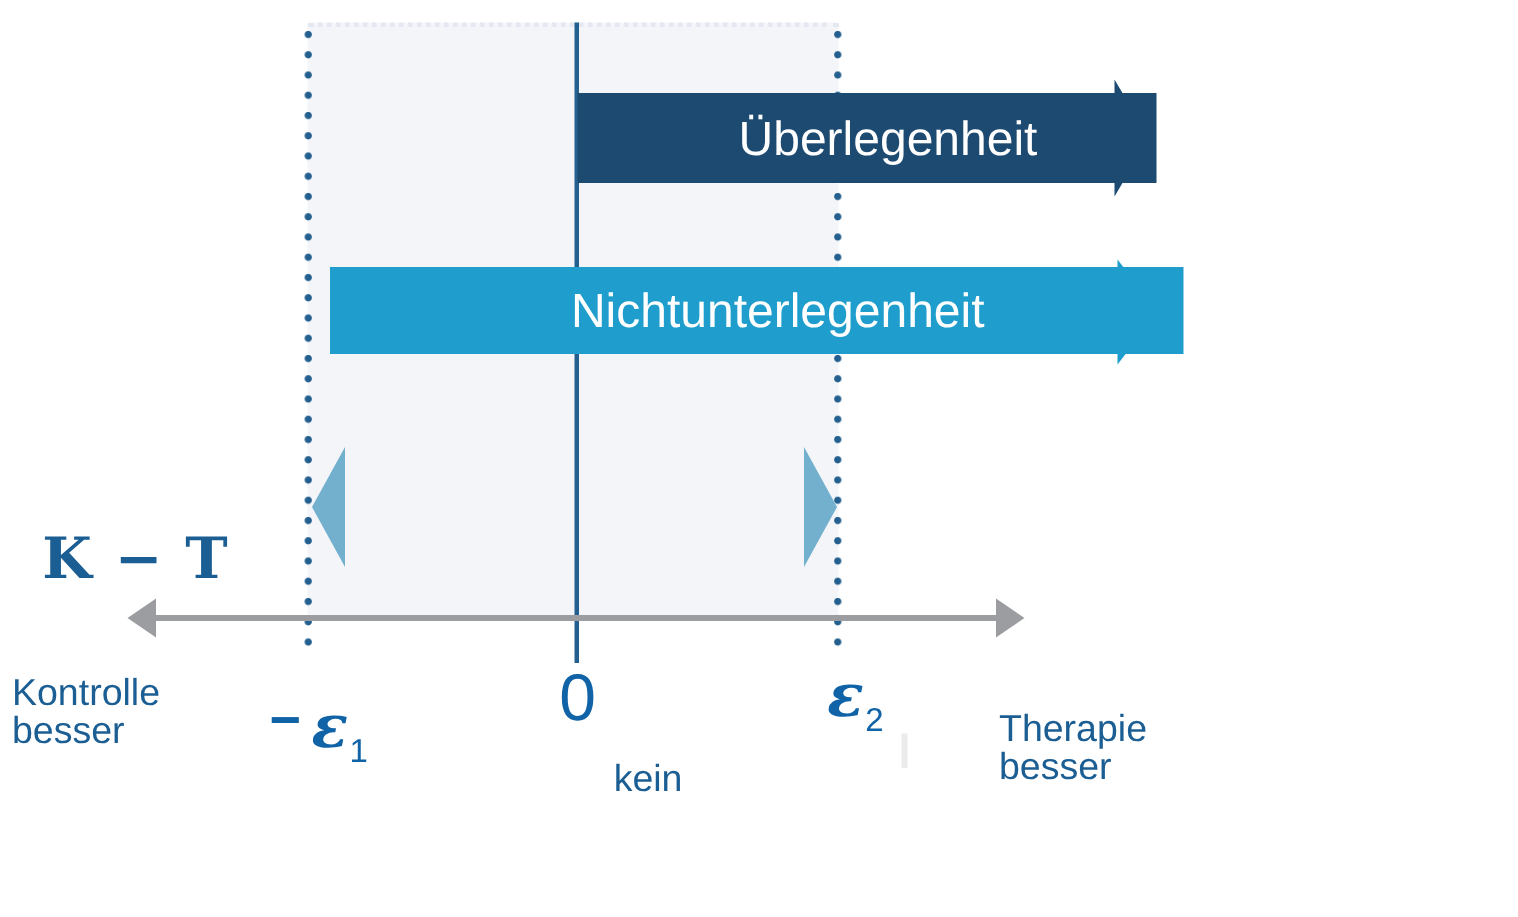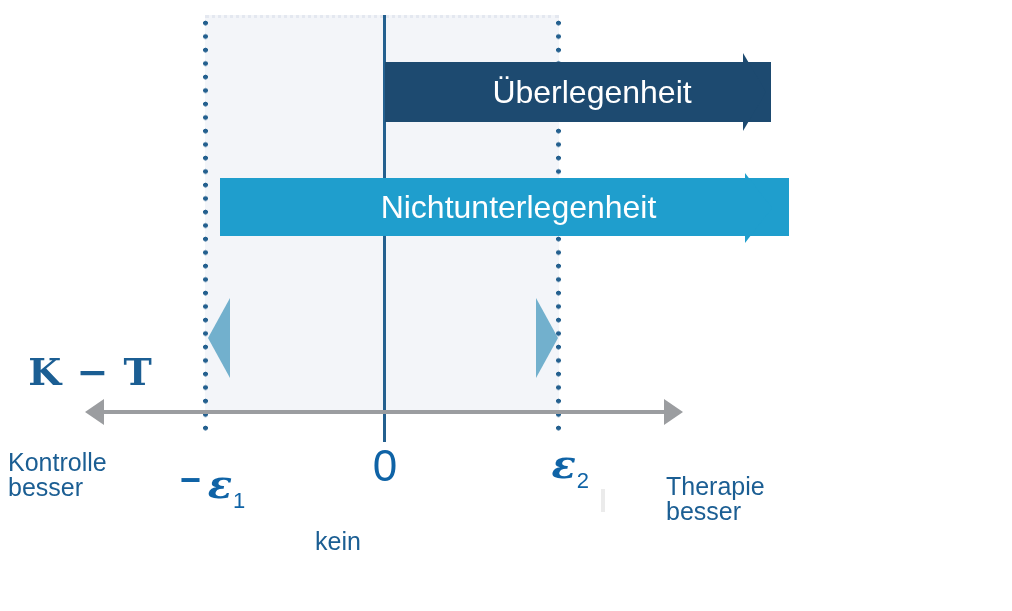--- a/index.html
+++ b/index.html
@@ -65,21 +65,21 @@
     position:absolute; left:28px; top:349px; width:125px; text-align:center;
     font-family:"DejaVu Serif", serif; font-weight:bold;
     font-size:38px; color:var(--label-blue,#1b5e93); letter-spacing:1px;
   }
   .caption {
     position:absolute; color:var(--label-blue,#1b5e93);
     font-size:25px; line-height:25px;
   }
   .caption-left  { left:8px;  top:450px; }
   .caption-right { left:666px; top:450px;margin-top:24px; }
-  .caption-zero  { left:315px; top:507px; width:140px; text-align:left;margin-top:22px; }
+  .caption-zero  { left:315px; top:507px; width:140px; text-align:right; }
 
   .tick { position:absolute; color:var(--tick-blue,#0f63a6); white-space:nowrap; }
   .tick-eps1 { left:157px; top:440px; width:110px; text-align:center;margin-top:19px; }
   .tick-zero { left:363px; top:441px; width:44px;  text-align:center;
                font-size:44px; }
   .tick-eps2 { left:528px; top:440px; width:60px;  text-align:right; }
   .tick .minus { font-size:36px; font-weight:bold; vertical-align:6px; margin-right:7px; }
   .tick .eps   { font-family:"DejaVu Serif", serif; font-style:italic; font-weight:bold; font-size:40px; }
   .tick .sub   { font-size:22px; position:relative; top:10px; left:1px; }
 

